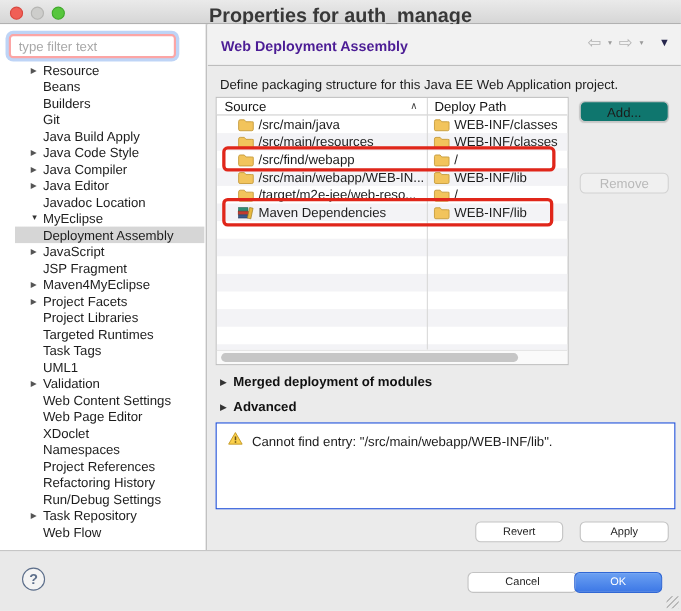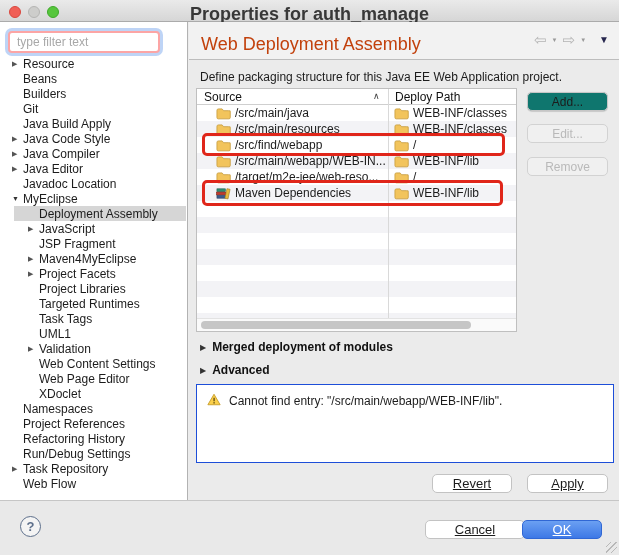--- a/index.html
+++ b/index.html
@@ -20,31 +20,31 @@
   
   .sidebar { position:absolute; left:0; top:22px; width:188px; height:478px;
     background:#ffffff; border-right:1px solid #b2b2b2; }
   .filter { position:absolute; left:8px; top:9px; width:152px; height:22px;
     border:2px solid #fca5a5; border-radius:4px; outline:none; padding:0 7px;
     font-family:"Liberation Sans",sans-serif; font-size:12px; color:#333;
     box-shadow:0 0 0 3px rgba(110,160,235,.45); background:#fff; }
   .filter::placeholder { color:#a8a8a8; }
   .tree { position:absolute; left:0; top:34px; right:1px; bottom:0; overflow:hidden; }
   .tree-item { height:15px; display:flex; align-items:center; font-size:12px;
-    padding-left:12px; white-space:nowrap; cursor:default; }
+    padding-left:28px; white-space:nowrap; cursor:default; }
   .tree-item.child { padding-left:28px; }
   .tree-item .arrow { width:11px; font-size:7px; color:#555; flex:0 0 11px; }
   .tree-item .arrow.exp { color:#333; }
   .tree-item.selected { background:linear-gradient(to right, transparent 14px, #d6d6d6 14px); }
 
   
   .main { position:absolute; left:189px; top:22px; width:430px; height:478px; background:#ebebeb; }
   .main-header { position:absolute; left:0; top:0; width:430px; height:38px;
     background:#f2f2f2; border-bottom:1px solid #bdbdbd; }
-  .main-title { position:absolute; left:12px; top:12px; font-size:18px; font-weight:normal; color:#c2410c; }
+  .main-title { position:absolute; left:12px; top:12px; font-size:13px; font-weight:bold; color:#4c1d95; }
   .nav-icons { position:absolute; right:10px; top:10px; display:flex; align-items:center; gap:3px; }
   .nav-arrow { font-size:15px; color:#b4b4b4; line-height:1; }
   .nav-dd { font-size:6px; color:#9a9a9a; padding:0 2px; }
   .view-menu { font-size:10px; color:#26264d; margin-left:8px; }
 
   .desc { position:absolute; left:11px; top:48px; font-size:12px; color:#1c1c1c; }
 
   
   .tbl { position:absolute; left:7px; top:66px; width:321px; height:244px;
     background:#fff; border:1px solid #bfbfbf; overflow:hidden; }
@@ -89,22 +89,22 @@
   .sec2 { top:341px; }
 
   
   .warnbox { position:absolute; left:7px; top:362px; width:418px; height:79px;
     background:#fff; border:1px solid #1d4ed8; }
   .warn-icon { position:absolute; left:10px; top:7px; }
   .warn-text { position:absolute; left:32px; top:9px; font-size:12px; color:#1c1c1c; }
 
   
   .pushbtn { position:absolute; height:19px; border-radius:5px; background:#fff;
-    border:1px solid #c3c3c3; font-size:13px; color:#1c1c1c;
-    display:flex; align-items:center; justify-content:center; cursor:default;text-decoration:underline; }
+    border:1px solid #c3c3c3; font-size:10px; color:#1c1c1c;
+    display:flex; align-items:center; justify-content:center; cursor:default; }
   .btn-revert { left:243px; top:452px; width:80px; }
   .btn-apply  { left:338px; top:452px; width:81px; }
 
   
   .footer { position:absolute; left:0; top:500px; width:619px; height:55px;
     background:#e9e9e9; border-top:1px solid #c6c6c6; }
   .help-btn { position:absolute; left:20px; top:15px; width:21px; height:21px;
     border:1.5px solid #5d6f8b; border-radius:50%; color:#5d6f8b; font-size:13px;
     font-weight:bold; display:flex; align-items:center; justify-content:center; background:#f4f4f4; }
   .btn-cancel { position:absolute; left:425px; top:19px; width:100px; height:19px; }
@@ -389,21 +389,20 @@
     <div class="col-div"></div>
     <div class="hscroll">
       <div class="hthumb"></div>
     </div>
   </div>
 
   <div class="redbox redbox1"></div>
   <div class="redbox redbox2"></div>
 
   <div class="btn btn-add">Add...</div>
-  <div class="btn btn-edit disabled">Edit...</div>
   <div class="btn btn-remove disabled">Remove</div>
 
   <div class="section sec1">
     <span class="s-arrow">▶</span>
     <span>Merged deployment of modules</span>
   </div>
   <div class="section sec2">
     <span class="s-arrow">▶</span>
     <span>Advanced</span>
   </div>

